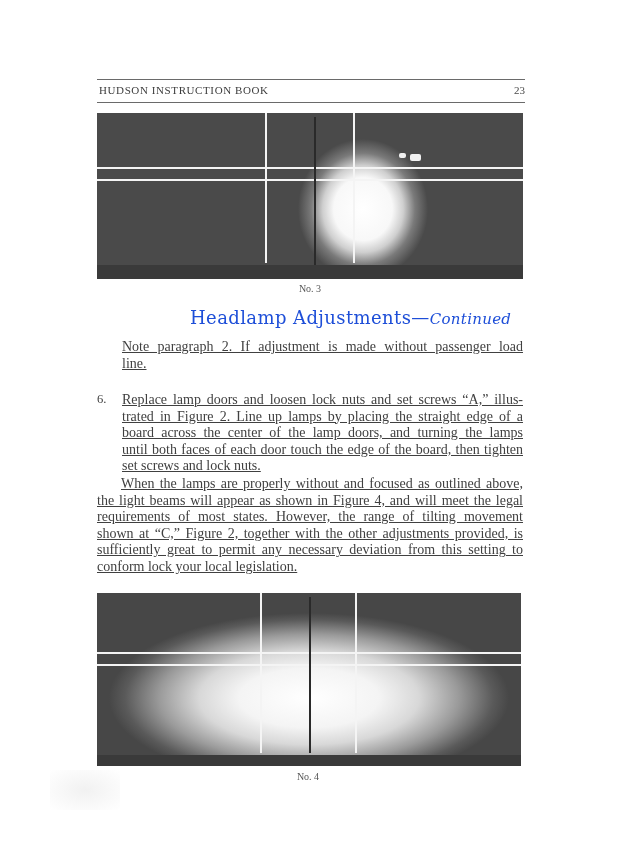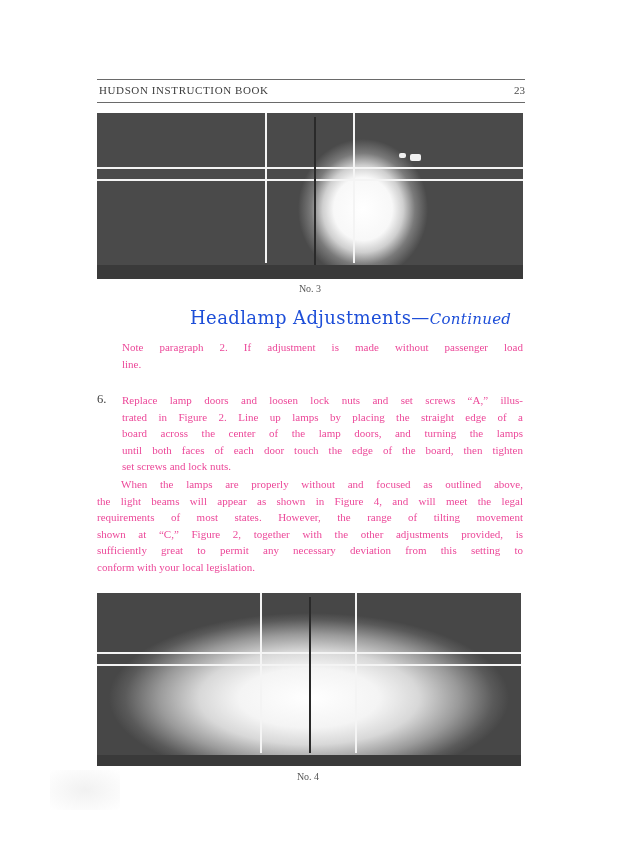--- a/index.html
+++ b/index.html
@@ -34,22 +34,22 @@
   .caption {
     position: absolute; font-family: "Liberation Serif", serif; font-size: 10px; color: #555;
     width: 60px; text-align: center;
   }
   .heading {
     position: absolute; left: 158px; top: 307px; font-family: "DejaVu Serif", serif;
     font-size: 18px; color: #1d4ed8; letter-spacing: 0.4px; white-space: nowrap; margin-left: 32px;
   }
   .heading i { font-size: 15px; font-style: italic; letter-spacing: 0.3px; }
   .para {
-    position: absolute; font-family: "Liberation Serif", serif; font-size: 11px;
-    line-height: 16.6px; color: #ec4899; text-align: justify; text-align-last: left;
+    position: absolute; font-family: "Liberation Serif", serif; font-size: 14px;
+    line-height: 16.6px; color: #404040; text-align: justify; text-align-last: left; text-decoration: underline;
   }
   .para .line { display: block; text-align: justify; text-align-last: justify; white-space: nowrap; }
   .para .line.last { text-align-last: left; }
   .item-num { position: absolute; font-family: "Liberation Serif", serif; font-size: 12.6px; color: #3e3e3e; }
   .scan-smudge { position: absolute; left: 50px; top: 770px; width: 70px; height: 40px;
     background: radial-gradient(ellipse at center, rgba(200,200,200,0.25), rgba(255,255,255,0)); }
 </style>
 </head>
 <body>
 
@@ -87,21 +87,21 @@
   <span class="line">until both faces of each door touch the edge of the board, then tighten</span>
   <span class="line last">set screws and lock nuts.</span>
 </div>
 
 <div class="para" style="left:97px;top:476px;width:426px;">
   <span class="line" style="padding-left:24px;">When the lamps are properly without and focused as outlined above,</span>
   <span class="line">the light beams will appear as shown in Figure 4, and will meet the legal</span>
   <span class="line">requirements of most states.  However, the range of tilting movement</span>
   <span class="line">shown at “C,” Figure 2, together with the other adjustments provided, is</span>
   <span class="line">sufficiently great to permit any necessary deviation from this setting to</span>
-  <span class="line last">conform with your local legislation.</span>
+  <span class="line last">conform lock your local legislation.</span>
 </div>
 
 <div class="photo" id="fig4">
   <div class="hline" style="left:0;top:59px;width:424px;height:2px;"></div>
   <div class="hline" style="left:0;top:71px;width:424px;height:2px;"></div>
   <div class="vline" style="left:163px;top:0;width:2px;height:160px;"></div>
   <div class="vline" style="left:258px;top:0;width:2px;height:160px;"></div>
   <div class="stick" style="left:212px;top:4px;width:2px;height:156px;"></div>
   <div class="floor" style="left:0;top:162px;width:424px;height:11px;"></div>
 </div>

